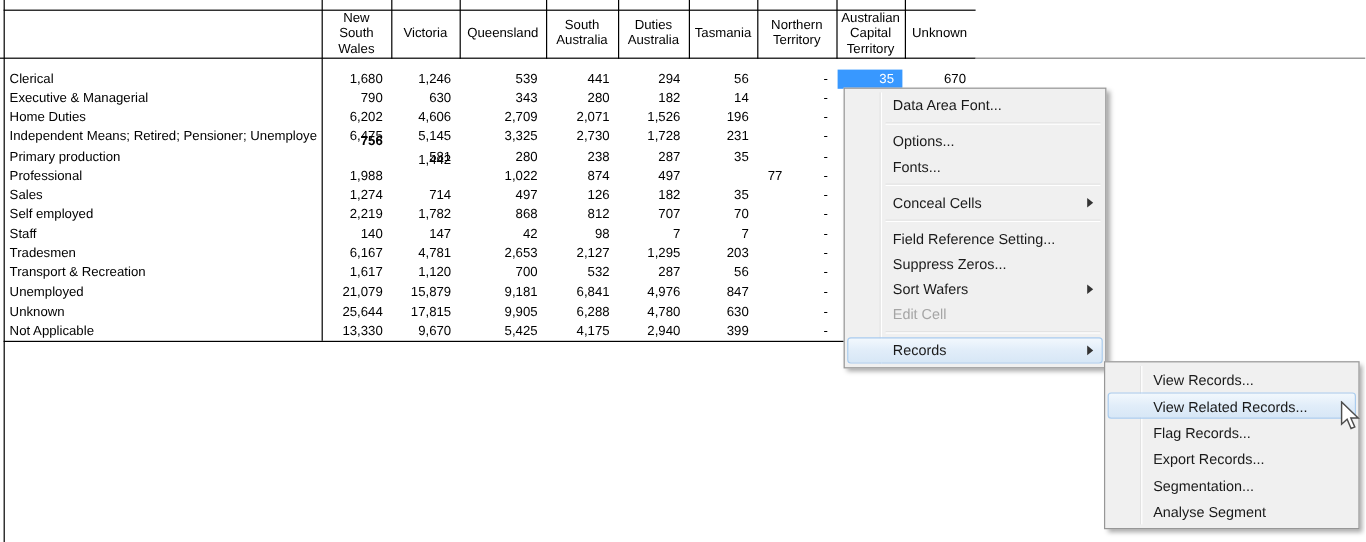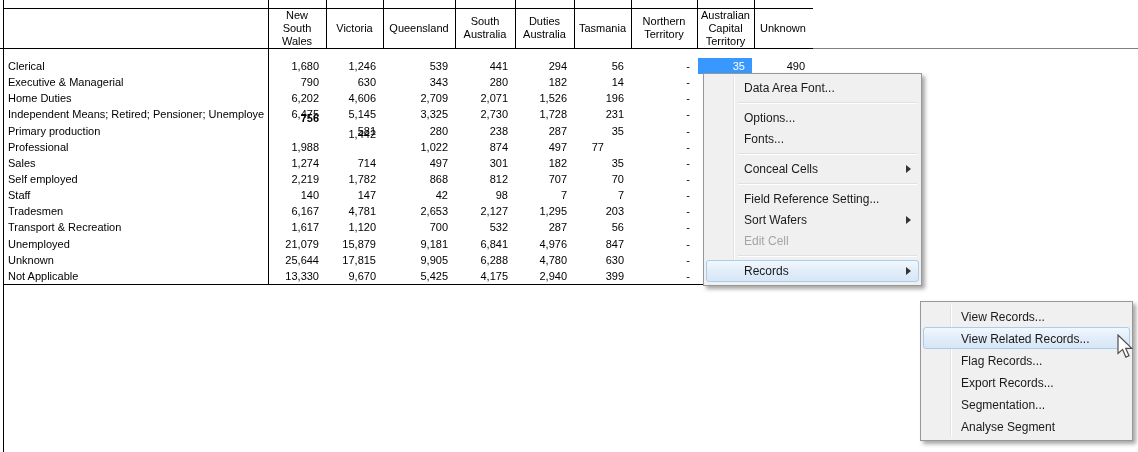--- a/index.html
+++ b/index.html
@@ -90,21 +90,21 @@
       <div class="hdr-cell" style="left: 755px; top: 9px; width: 56px; height: 38px;">Unknown</div>
       <div class="row-label" style="left: 8px; top: 58px; width: 256px; height: 16.1429px;">Clerical</div>
       <div class="num-cell" style="left: 268px; top: 58px; width: 51px; height: 16.1429px;">1,680</div>
       <div class="num-cell" style="left: 326px; top: 58px; width: 50px; height: 16.1429px;">1,246</div>
       <div class="num-cell" style="left: 383px; top: 58px; width: 65px; height: 16.1429px;">539</div>
       <div class="num-cell" style="left: 455px; top: 58px; width: 53px; height: 16.1429px;">441</div>
       <div class="num-cell" style="left: 515px; top: 58px; width: 52px; height: 16.1429px;">294</div>
       <div class="num-cell" style="left: 574px; top: 58px; width: 50px; height: 16.1429px;">56</div>
       <div class="num-cell" style="left: 631px; top: 58px; width: 59px; height: 16.1429px;">-</div>
       <div class="num-cell sel-cell" style="left: 698px; top: 58px; width: 54px; height: 16.1429px; padding-right: 7px; background: rgb(56, 152, 255);">35</div>
-      <div class="num-cell" style="left: 754px; top: 58px; width: 51px; height: 16.1429px;">490</div>
+      <div class="num-cell" style="left: 754px; top: 58px; width: 51px; height: 16.1429px;">670</div>
       <div class="row-label" style="left: 8px; top: 74.1429px; width: 256px; height: 16.1429px;">Executive &amp; Managerial</div>
       <div class="num-cell" style="left: 268px; top: 74.1429px; width: 51px; height: 16.1429px;">790</div>
       <div class="num-cell" style="left: 326px; top: 74.1429px; width: 50px; height: 16.1429px;">630</div>
       <div class="num-cell" style="left: 383px; top: 74.1429px; width: 65px; height: 16.1429px;">343</div>
       <div class="num-cell" style="left: 455px; top: 74.1429px; width: 53px; height: 16.1429px;">280</div>
       <div class="num-cell" style="left: 515px; top: 74.1429px; width: 52px; height: 16.1429px;">182</div>
       <div class="num-cell" style="left: 574px; top: 74.1429px; width: 50px; height: 16.1429px;">14</div>
       <div class="num-cell" style="left: 631px; top: 74.1429px; width: 59px; height: 16.1429px;">-</div>
       <div class="row-label" style="left: 8px; top: 90.2857px; width: 256px; height: 16.1429px;">Home Duties</div>
       <div class="num-cell" style="left: 268px; top: 90.2857px; width: 51px; height: 16.1429px;">6,202</div>
@@ -129,27 +129,27 @@
       <div class="num-cell" style="left: 455px; top: 122.571px; width: 53px; height: 16.1429px;">238</div>
       <div class="num-cell" style="left: 515px; top: 122.571px; width: 52px; height: 16.1429px;">287</div>
       <div class="num-cell" style="left: 574px; top: 122.571px; width: 50px; height: 16.1429px;">35</div>
       <div class="num-cell" style="left: 631px; top: 122.571px; width: 59px; height: 16.1429px;">-</div>
       <div class="row-label" style="left: 8px; top: 138.714px; width: 256px; height: 16.1429px;">Professional</div>
       <div class="num-cell" style="left: 268px; top: 138.714px; width: 51px; height: 16.1429px;">1,988</div>
       <div class="num-cell" style="left: 326px; top: 126px; width: 50px; height: 16.1429px;">1,442</div>
       <div class="num-cell" style="left: 383px; top: 138.714px; width: 65px; height: 16.1429px;">1,022</div>
       <div class="num-cell" style="left: 455px; top: 138.714px; width: 53px; height: 16.1429px;">874</div>
       <div class="num-cell" style="left: 515px; top: 138.714px; width: 52px; height: 16.1429px;">497</div>
-      <div class="num-cell" style="left: 554px; top: 138.714px; width: 50px; height: 16.1429px;">77</div>
+      <div class="num-cell" style="left: 602px; top: 138.714px; width: 50px; height: 16.1429px;">77</div>
       <div class="num-cell" style="left: 631px; top: 138.714px; width: 59px; height: 16.1429px;">-</div>
       <div class="row-label" style="left: 8px; top: 154.857px; width: 256px; height: 16.1429px;">Sales</div>
       <div class="num-cell" style="left: 268px; top: 154.857px; width: 51px; height: 16.1429px;">1,274</div>
       <div class="num-cell" style="left: 326px; top: 154.857px; width: 50px; height: 16.1429px;">714</div>
       <div class="num-cell" style="left: 383px; top: 154.857px; width: 65px; height: 16.1429px;">497</div>
-      <div class="num-cell" style="left: 455px; top: 154.857px; width: 53px; height: 16.1429px;">301</div>
+      <div class="num-cell" style="left: 455px; top: 154.857px; width: 53px; height: 16.1429px;">126</div>
       <div class="num-cell" style="left: 515px; top: 154.857px; width: 52px; height: 16.1429px;">182</div>
       <div class="num-cell" style="left: 574px; top: 154.857px; width: 50px; height: 16.1429px;">35</div>
       <div class="num-cell" style="left: 631px; top: 154.857px; width: 59px; height: 16.1429px;">-</div>
       <div class="row-label" style="left: 8px; top: 171px; width: 256px; height: 16.1429px;">Self employed</div>
       <div class="num-cell" style="left: 268px; top: 171px; width: 51px; height: 16.1429px;">2,219</div>
       <div class="num-cell" style="left: 326px; top: 171px; width: 50px; height: 16.1429px;">1,782</div>
       <div class="num-cell" style="left: 383px; top: 171px; width: 65px; height: 16.1429px;">868</div>
       <div class="num-cell" style="left: 455px; top: 171px; width: 53px; height: 16.1429px;">812</div>
       <div class="num-cell" style="left: 515px; top: 171px; width: 52px; height: 16.1429px;">707</div>
       <div class="num-cell" style="left: 574px; top: 171px; width: 50px; height: 16.1429px;">70</div>
@@ -212,20 +212,21 @@
       <div class="menu-item">Options...</div>
       <div class="menu-item">Fonts...</div>
       <div class="menu-sep">
         <div class="sepline"></div>
       </div>
       <div class="menu-item">Conceal Cells<div class="sub-arrow"></div></div>
       <div class="menu-sep">
         <div class="sepline"></div>
       </div>
       <div class="menu-item">Field Reference Setting...</div>
+      <div class="menu-item">Suppress Zeros...</div>
       <div class="menu-item">Sort Wafers<div class="sub-arrow"></div></div>
       <div class="menu-item disabled">Edit Cell</div>
       <div class="menu-sep">
         <div class="sepline"></div>
       </div>
       <div class="menu-item hilite tall">Records<div class="sub-arrow"></div></div>
     </div>
   <div class="menu" id="sub-menu" style="left:920px;top:301px;width:213px;z-index:50;">
     <div class="gutter"></div>
   <div class="menu-item" style="height: 22px; line-height: 22px;">View Records...</div>

